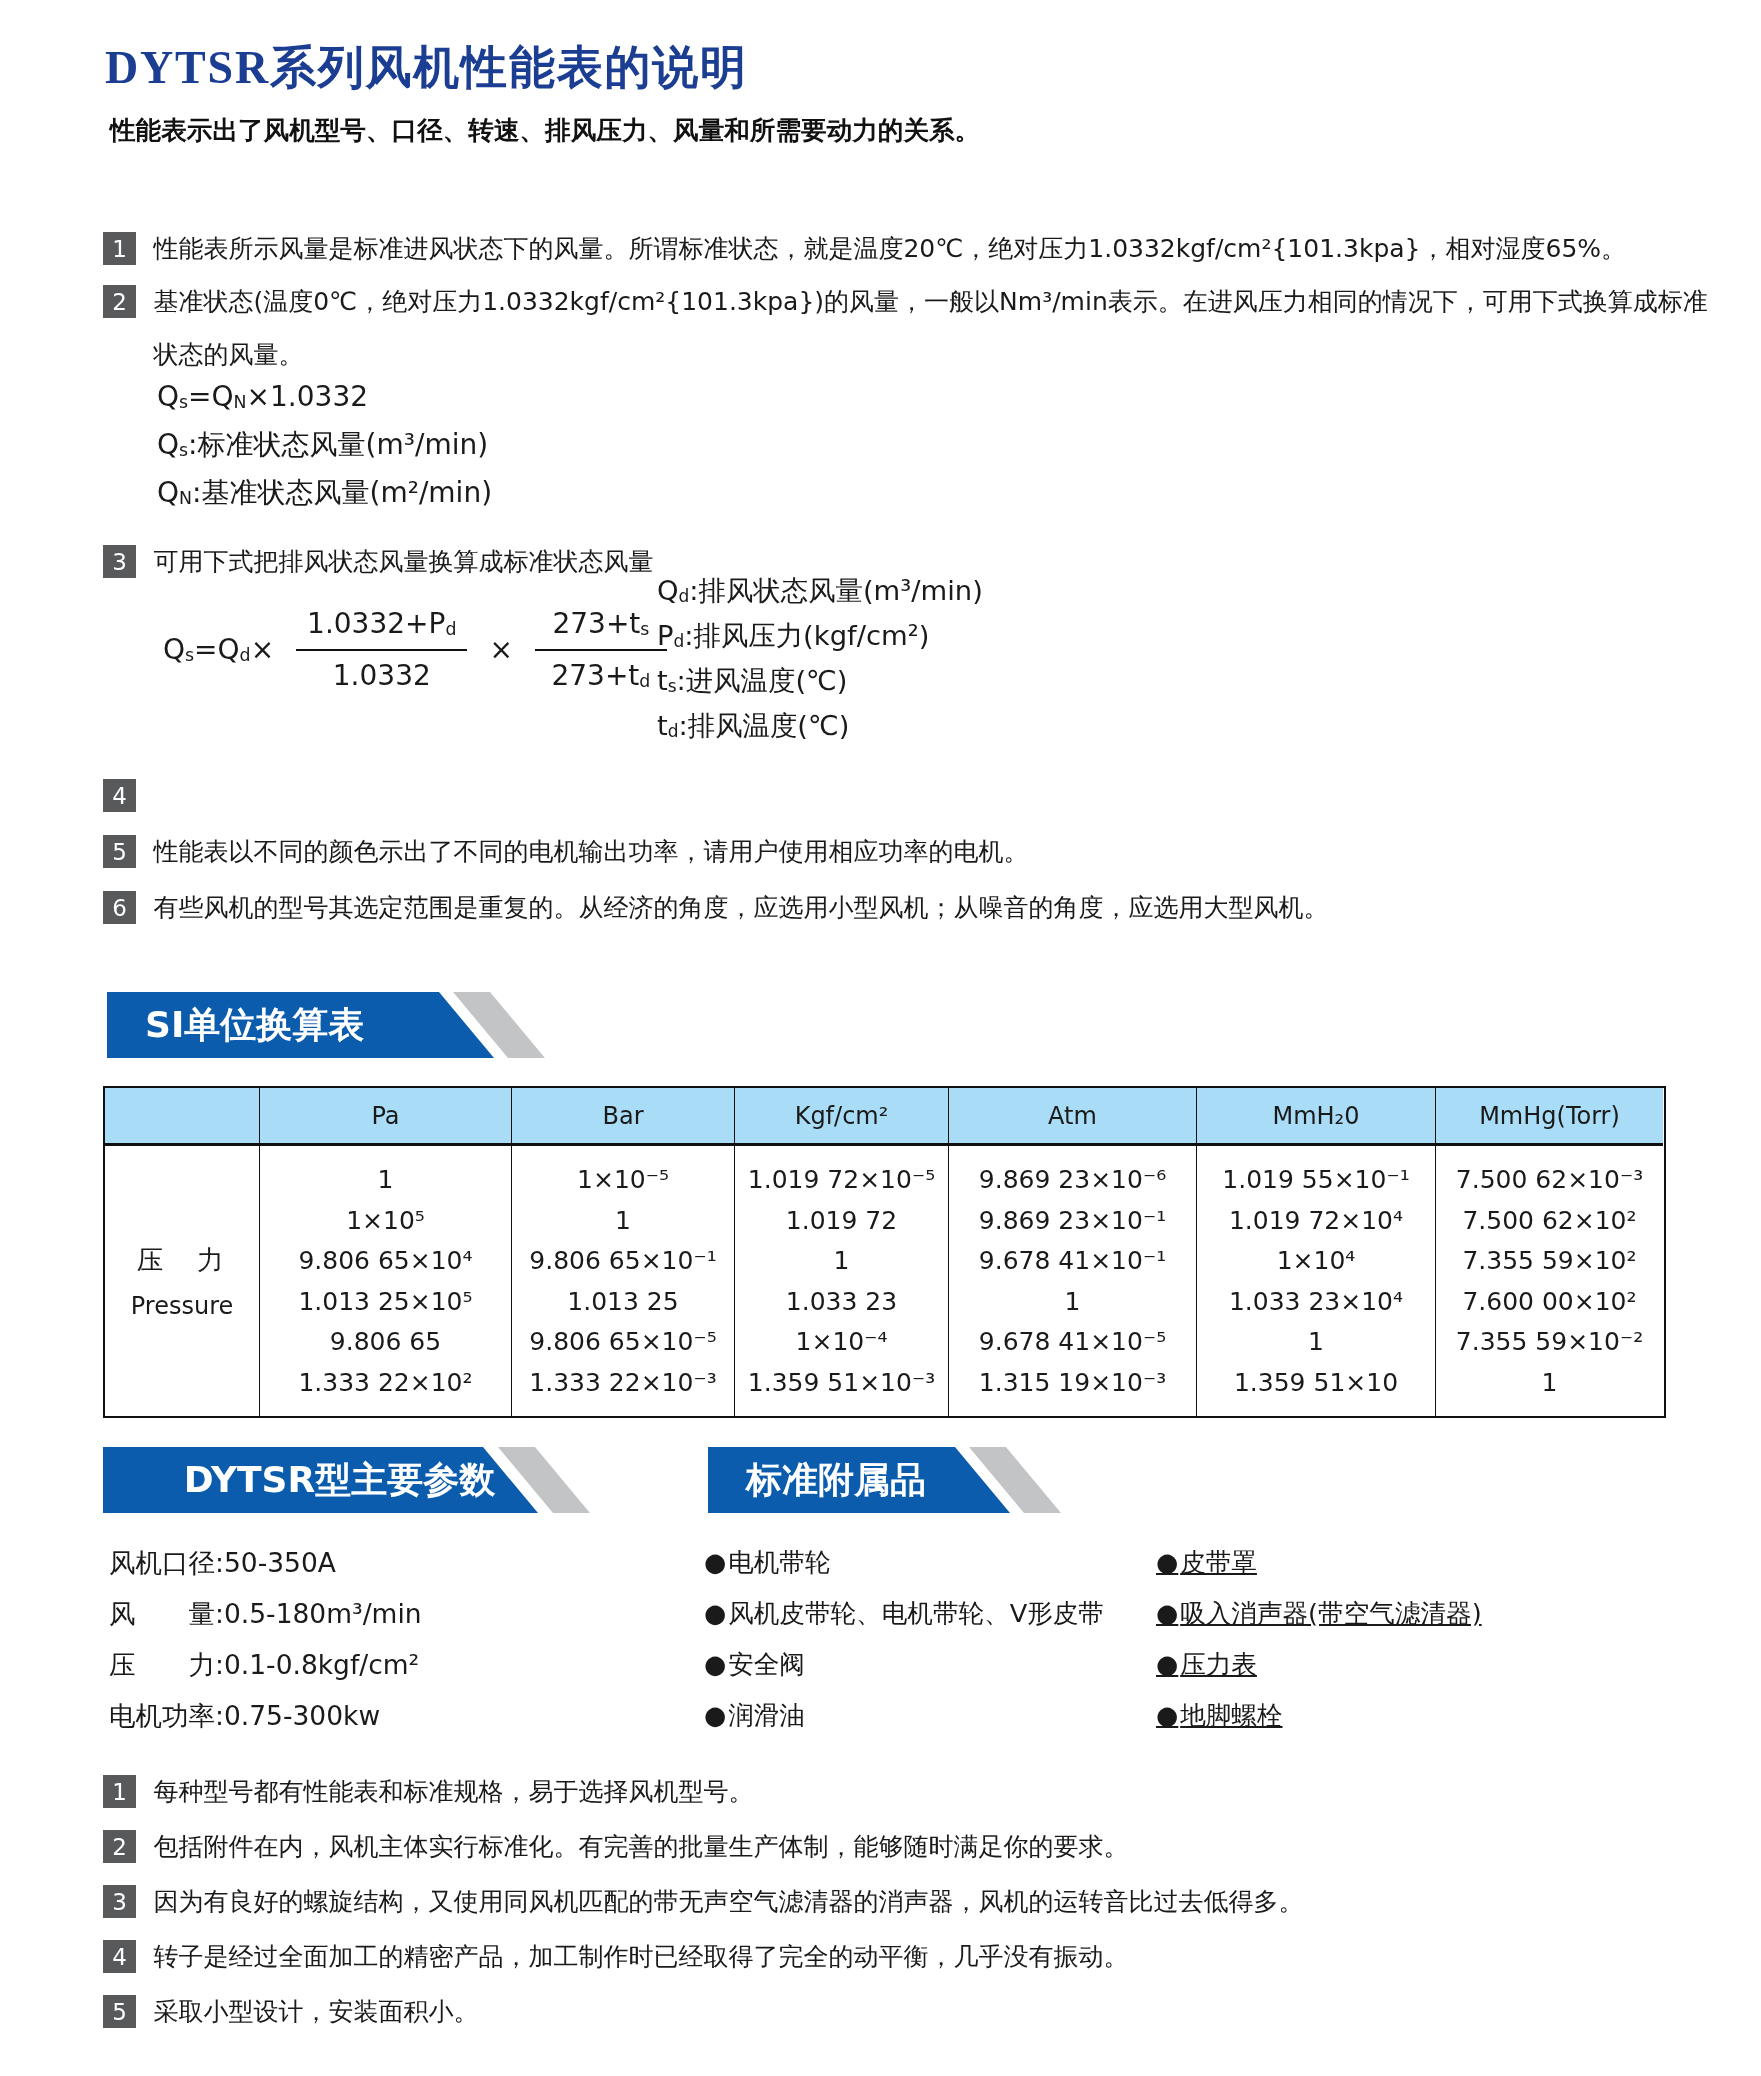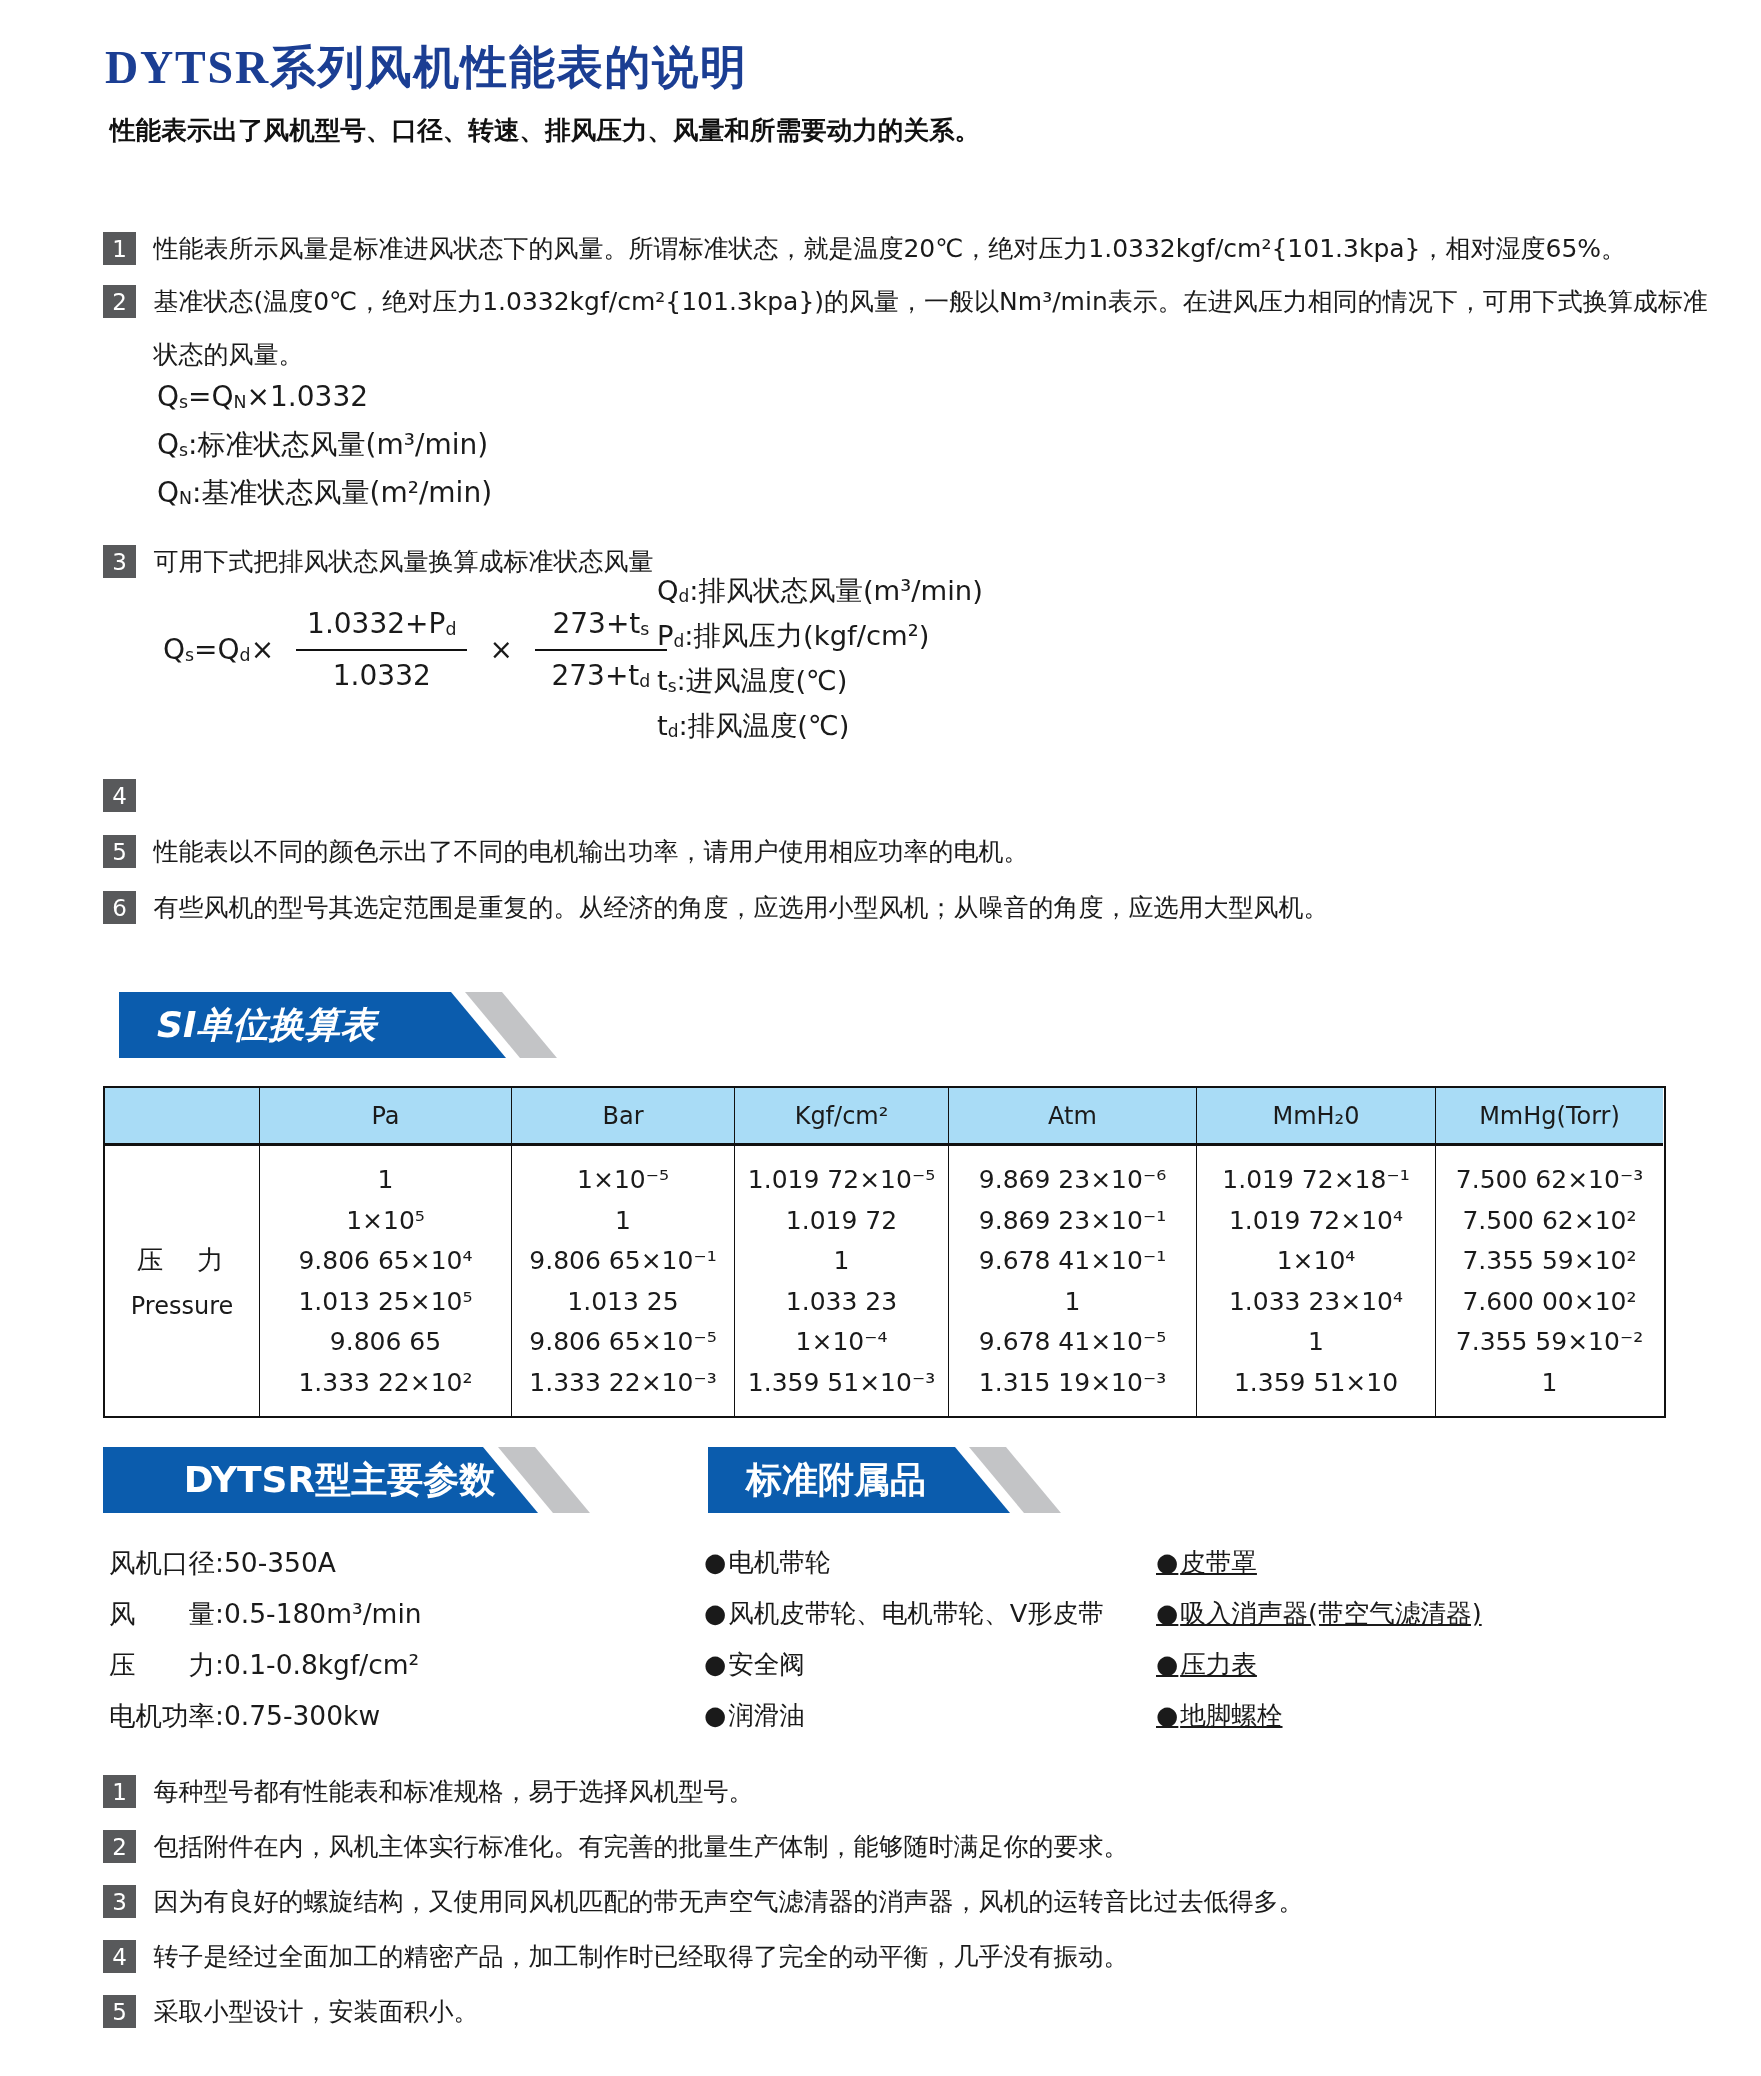--- a/index.html
+++ b/index.html
@@ -133,21 +133,21 @@
   </div>
   <div class="note" style="top:825px">
     <div class="badge">5</div>
     <div class="note-text">性能表以不同的颜色示出了不同的电机输出功率，请用户使用相应功率的电机。</div>
   </div>
   <div class="note" style="top:881px">
     <div class="badge">6</div>
     <div class="note-text">有些风机的型号其选定范围是重复的。从经济的角度，应选用小型风机；从噪音的角度，应选用大型风机。</div>
   </div>
 
-  <div class="banner" style="left:119px; top:992px; width:548px;font-style:italic;">
+  <div class="banner" style="left:107px; top:992px; width:548px;">
     <div class="banner-blue" style="width:387px;">
       <span>SI单位换算表</span>
     </div>
     <div class="banner-stripe" style="left:346px;"></div>
   </div>
 
   <div class="si-table">
     <div class="si-row si-header">
       <div class="si-cell"></div>
       <div class="si-cell">Pa</div>
@@ -188,21 +188,21 @@
       </div>
       <div class="si-cell">
         <div>9.869 23×10⁻⁶</div>
         <div>9.869 23×10⁻¹</div>
         <div>9.678 41×10⁻¹</div>
         <div>1</div>
         <div>9.678 41×10⁻⁵</div>
         <div>1.315 19×10⁻³</div>
       </div>
       <div class="si-cell">
-        <div>1.019 72×18⁻¹</div>
+        <div>1.019 55×10⁻¹</div>
         <div>1.019 72×10⁴</div>
         <div>1×10⁴</div>
         <div>1.033 23×10⁴</div>
         <div>1</div>
         <div>1.359 51×10</div>
       </div>
       <div class="si-cell">
         <div>7.500 62×10⁻³</div>
         <div>7.500 62×10²</div>
         <div>7.355 59×10²</div>

